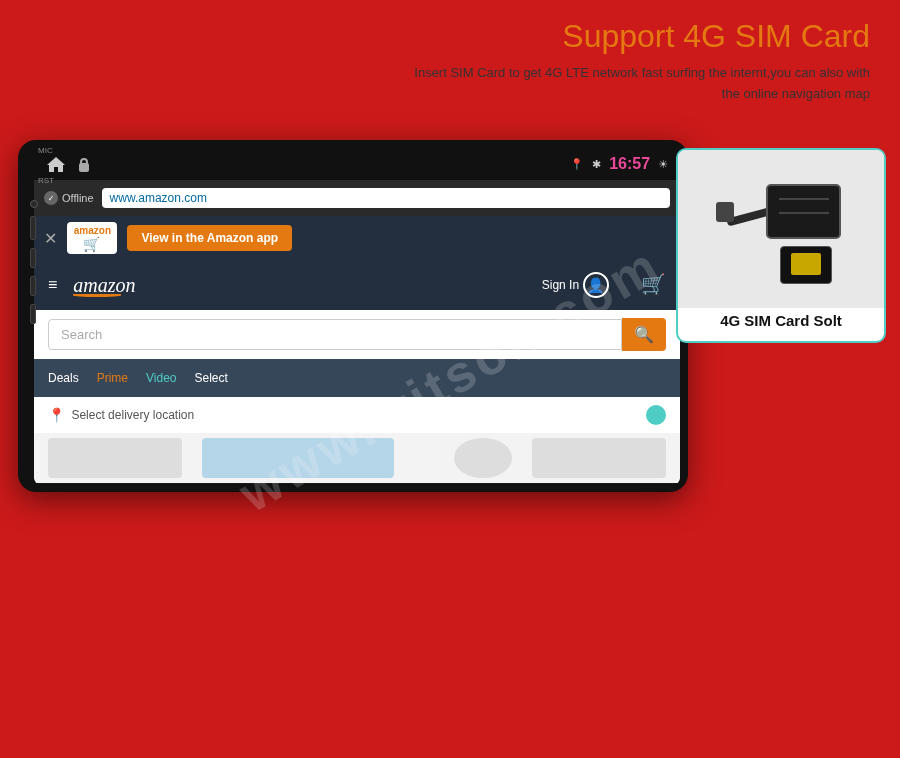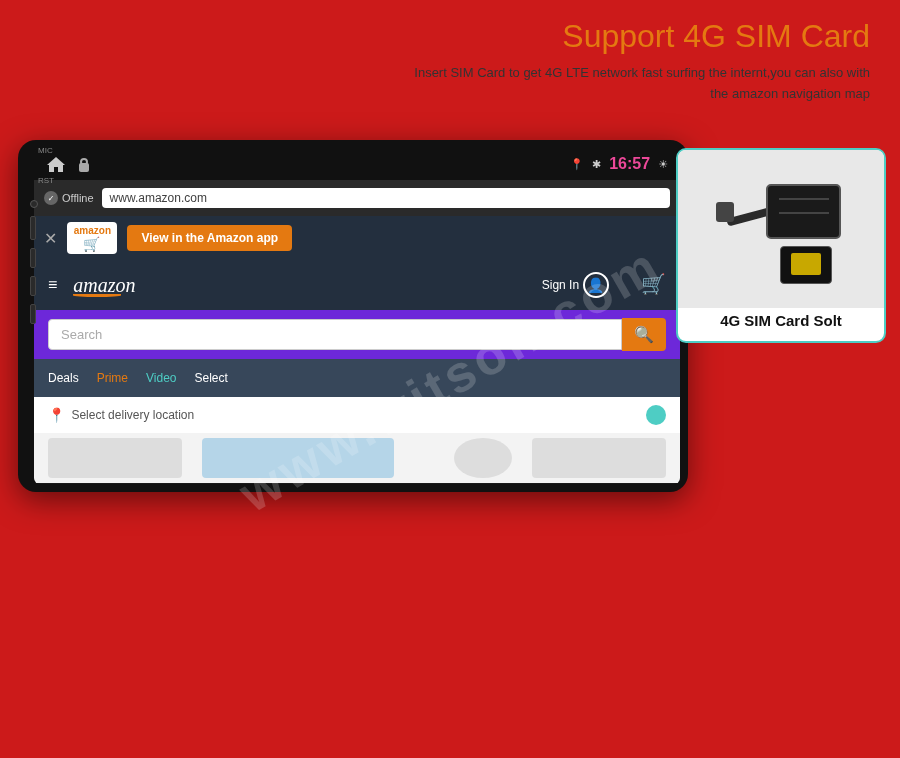--- a/index.html
+++ b/index.html
@@ -139,21 +139,21 @@
       justify-content: center;
       font-size: 8px;
       color: #fff;
     }
     .url-bar {
       flex: 1;
       background: #fff;
       border-radius: 4px;
       padding: 3px 8px;
       font-size: 12px;
-      color: #404040;
+      color: #0369a1;
     }
 
     
     .amazon-banner {
       height: 44px;
       background: #232f3e;
       display: flex;
       align-items: center;
       padding: 0 10px;
       gap: 10px;
@@ -237,21 +237,21 @@
       font-size: 14px;
       color: #fff;
     }
     .cart-icon-main {
       font-size: 20px;
       color: #fff;
     }
 
     
     .search-bar-area {
-      background: #6d28d9;
+      background: #ffffff;
       margin: 0;
       padding: 8px 14px;
       display: flex;
       align-items: center;
     }
     .search-input-fake {
       flex: 1;
       background: #fff;
       border: 1px solid #ccc;
       border-radius: 4px 0 0 4px;
@@ -376,21 +376,21 @@
 <div class="watermark">
   <span class="watermark-text">www.witson.com</span>
 </div>
 
 <div class="top-section">
   <div class="main-title">
     <span>Support </span><span style="color:#e47911;">4G SIM Card</span>
   </div>
   <div class="subtitle">
     <span>Insert SIM Card to get 4G LTE network fast surfing the internt,you can also with</span><br>
-    <span>the amazon navigation map</span>
+    <span>the online navigation map</span>
   </div>
 </div>
 
 <div class="device-area">
 
   <div class="stereo-device">
 
     <div style="position:absolute;top:6px;left:20px;color:#888;font-size:8px;z-index:10;">MIC</div>
 
     <div style="position:absolute;top:36px;left:20px;color:#888;font-size:8px;z-index:10;">RST</div>

